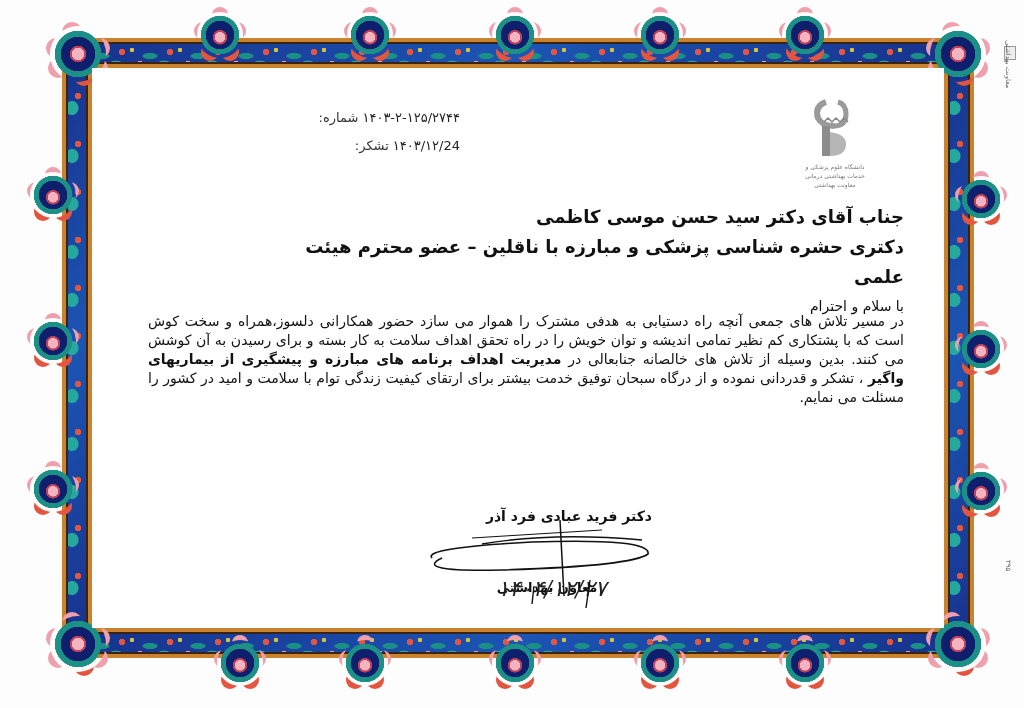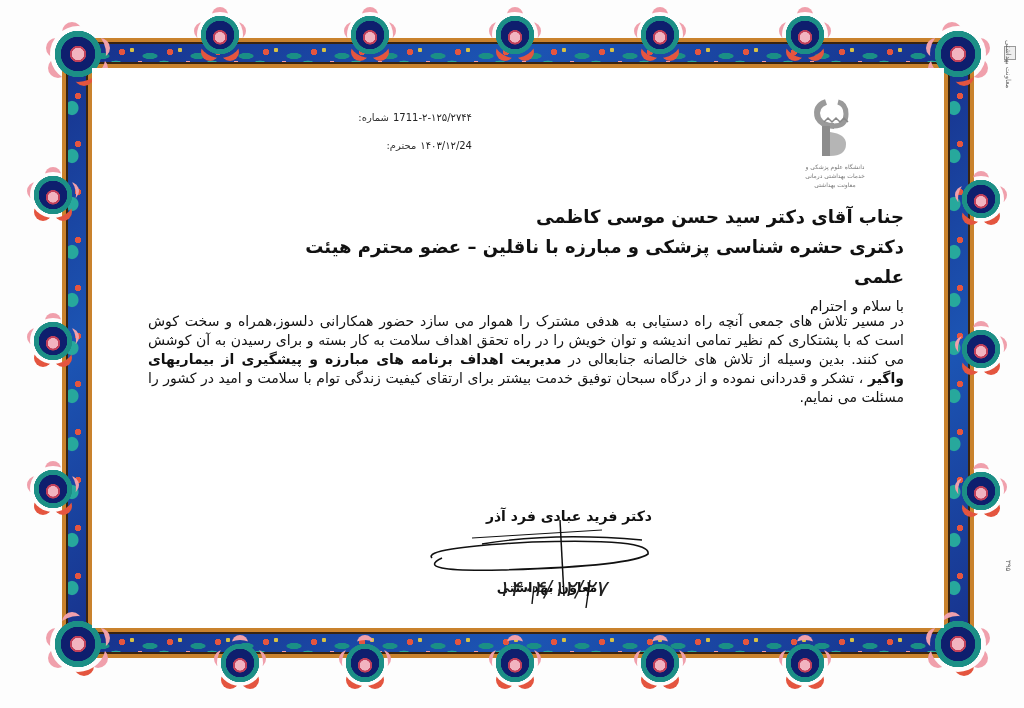--- a/index.html
+++ b/index.html
@@ -82,23 +82,23 @@
     
     .content {
       position: absolute;
       left: 92px; top: 68px;
       width: 852px; height: 560px;
       background: #ffffff;
     }
 
     .ref-block {
       position: absolute;
-      left: 120px; top: 36px;
+      left: 108px; top: 36px;
       width: 260px;
-      font-size: 10px;
+      font-size: 13px;
       color: #222;
       line-height: 28px;
     }
     .ref-line { display: flex; flex-direction: row-reverse; justify-content: flex-end; gap: 4px; direction: rtl; }
     .ref-line .lbl { color: #333; }
 
     .logo {
       position: absolute;
       left: 708px; top: 28px;
       width: 70px; height: 90px;
@@ -215,24 +215,24 @@
 
   <div class="medallion" style="left:958px;top:176px;"></div>
   <div class="medallion" style="left:958px;top:326px;"></div>
   <div class="medallion" style="left:958px;top:468px;"></div>
 
   <div class="content">
 
     <div class="ref-block">
       <div class="ref-line">
         <span class="lbl">شماره:</span>
-        <span>1711-۲-۱۲۵/۲۷۴۴</span>
+        <span>۱۴۰۳-۲-۱۲۵/۲۷۴۴</span>
       </div>
       <div class="ref-line">
-        <span class="lbl">محترم:</span>
+        <span class="lbl">تشکر:</span>
         <span>۱۴۰۳/۱۲/24</span>
       </div>
     </div>
 
     <div class="logo">
       <svg width="70" height="66" viewBox="0 0 70 66">
         <path d="M26 6 Q14 10 18 22 Q22 30 34 30" fill="none" stroke="#9a9a9a" stroke-width="6"></path>
         <path d="M34 30 Q46 30 46 18 Q46 8 38 6" fill="none" stroke="#9a9a9a" stroke-width="5"></path>
         <rect x="22" y="30" width="8" height="30" fill="#8c8c8c"></rect>
         <path d="M30 36 Q46 38 46 48 Q46 60 30 60 Z" fill="#b5b5b5"></path>

